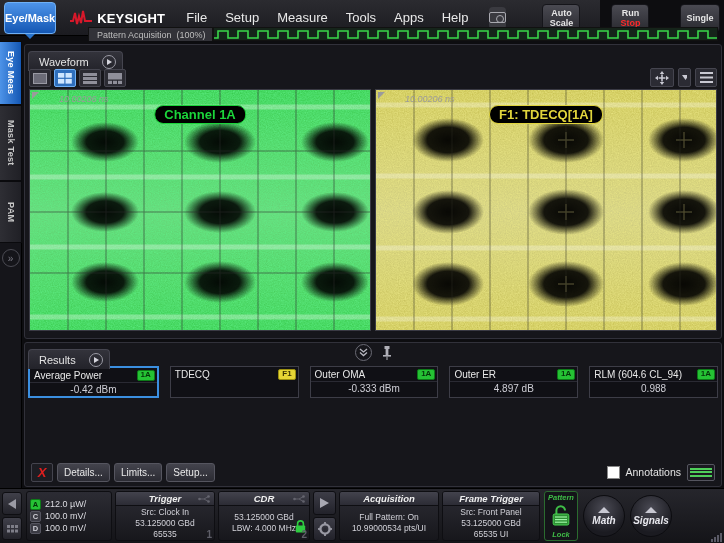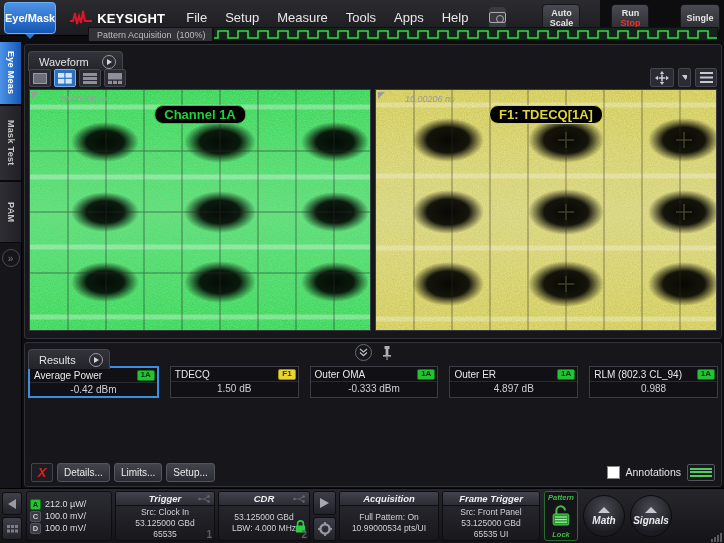--- a/index.html
+++ b/index.html
@@ -531,42 +531,41 @@
         <span class="badge ch">1A</span>
       </div>
       <div class="card-val">-0.42 dBm</div>
     </div>
 
     <div class="card">
       <div class="card-head">
         <span>TDECQ</span>
         <span class="badge f1">F1</span>
       </div>
-      <div class="card-val">1.50 dB</div>
     </div>
 
     <div class="card">
       <div class="card-head">
         <span>Outer OMA</span>
         <span class="badge ch">1A</span>
       </div>
       <div class="card-val">-0.333 dBm</div>
     </div>
 
     <div class="card">
       <div class="card-head">
         <span>Outer ER</span>
         <span class="badge ch">1A</span>
       </div>
       <div class="card-val">4.897 dB</div>
     </div>
 
     <div class="card">
       <div class="card-head">
-        <span>RLM (802.3 CL_94)</span>
+        <span>RLM (604.6 CL_94)</span>
         <span class="badge ch">1A</span>
       </div>
       <div class="card-val">0.988</div>
     </div>
   </div>
 
   <div class="res-foot">
     <div class="x-btn">
       <span>X</span>
     </div>

